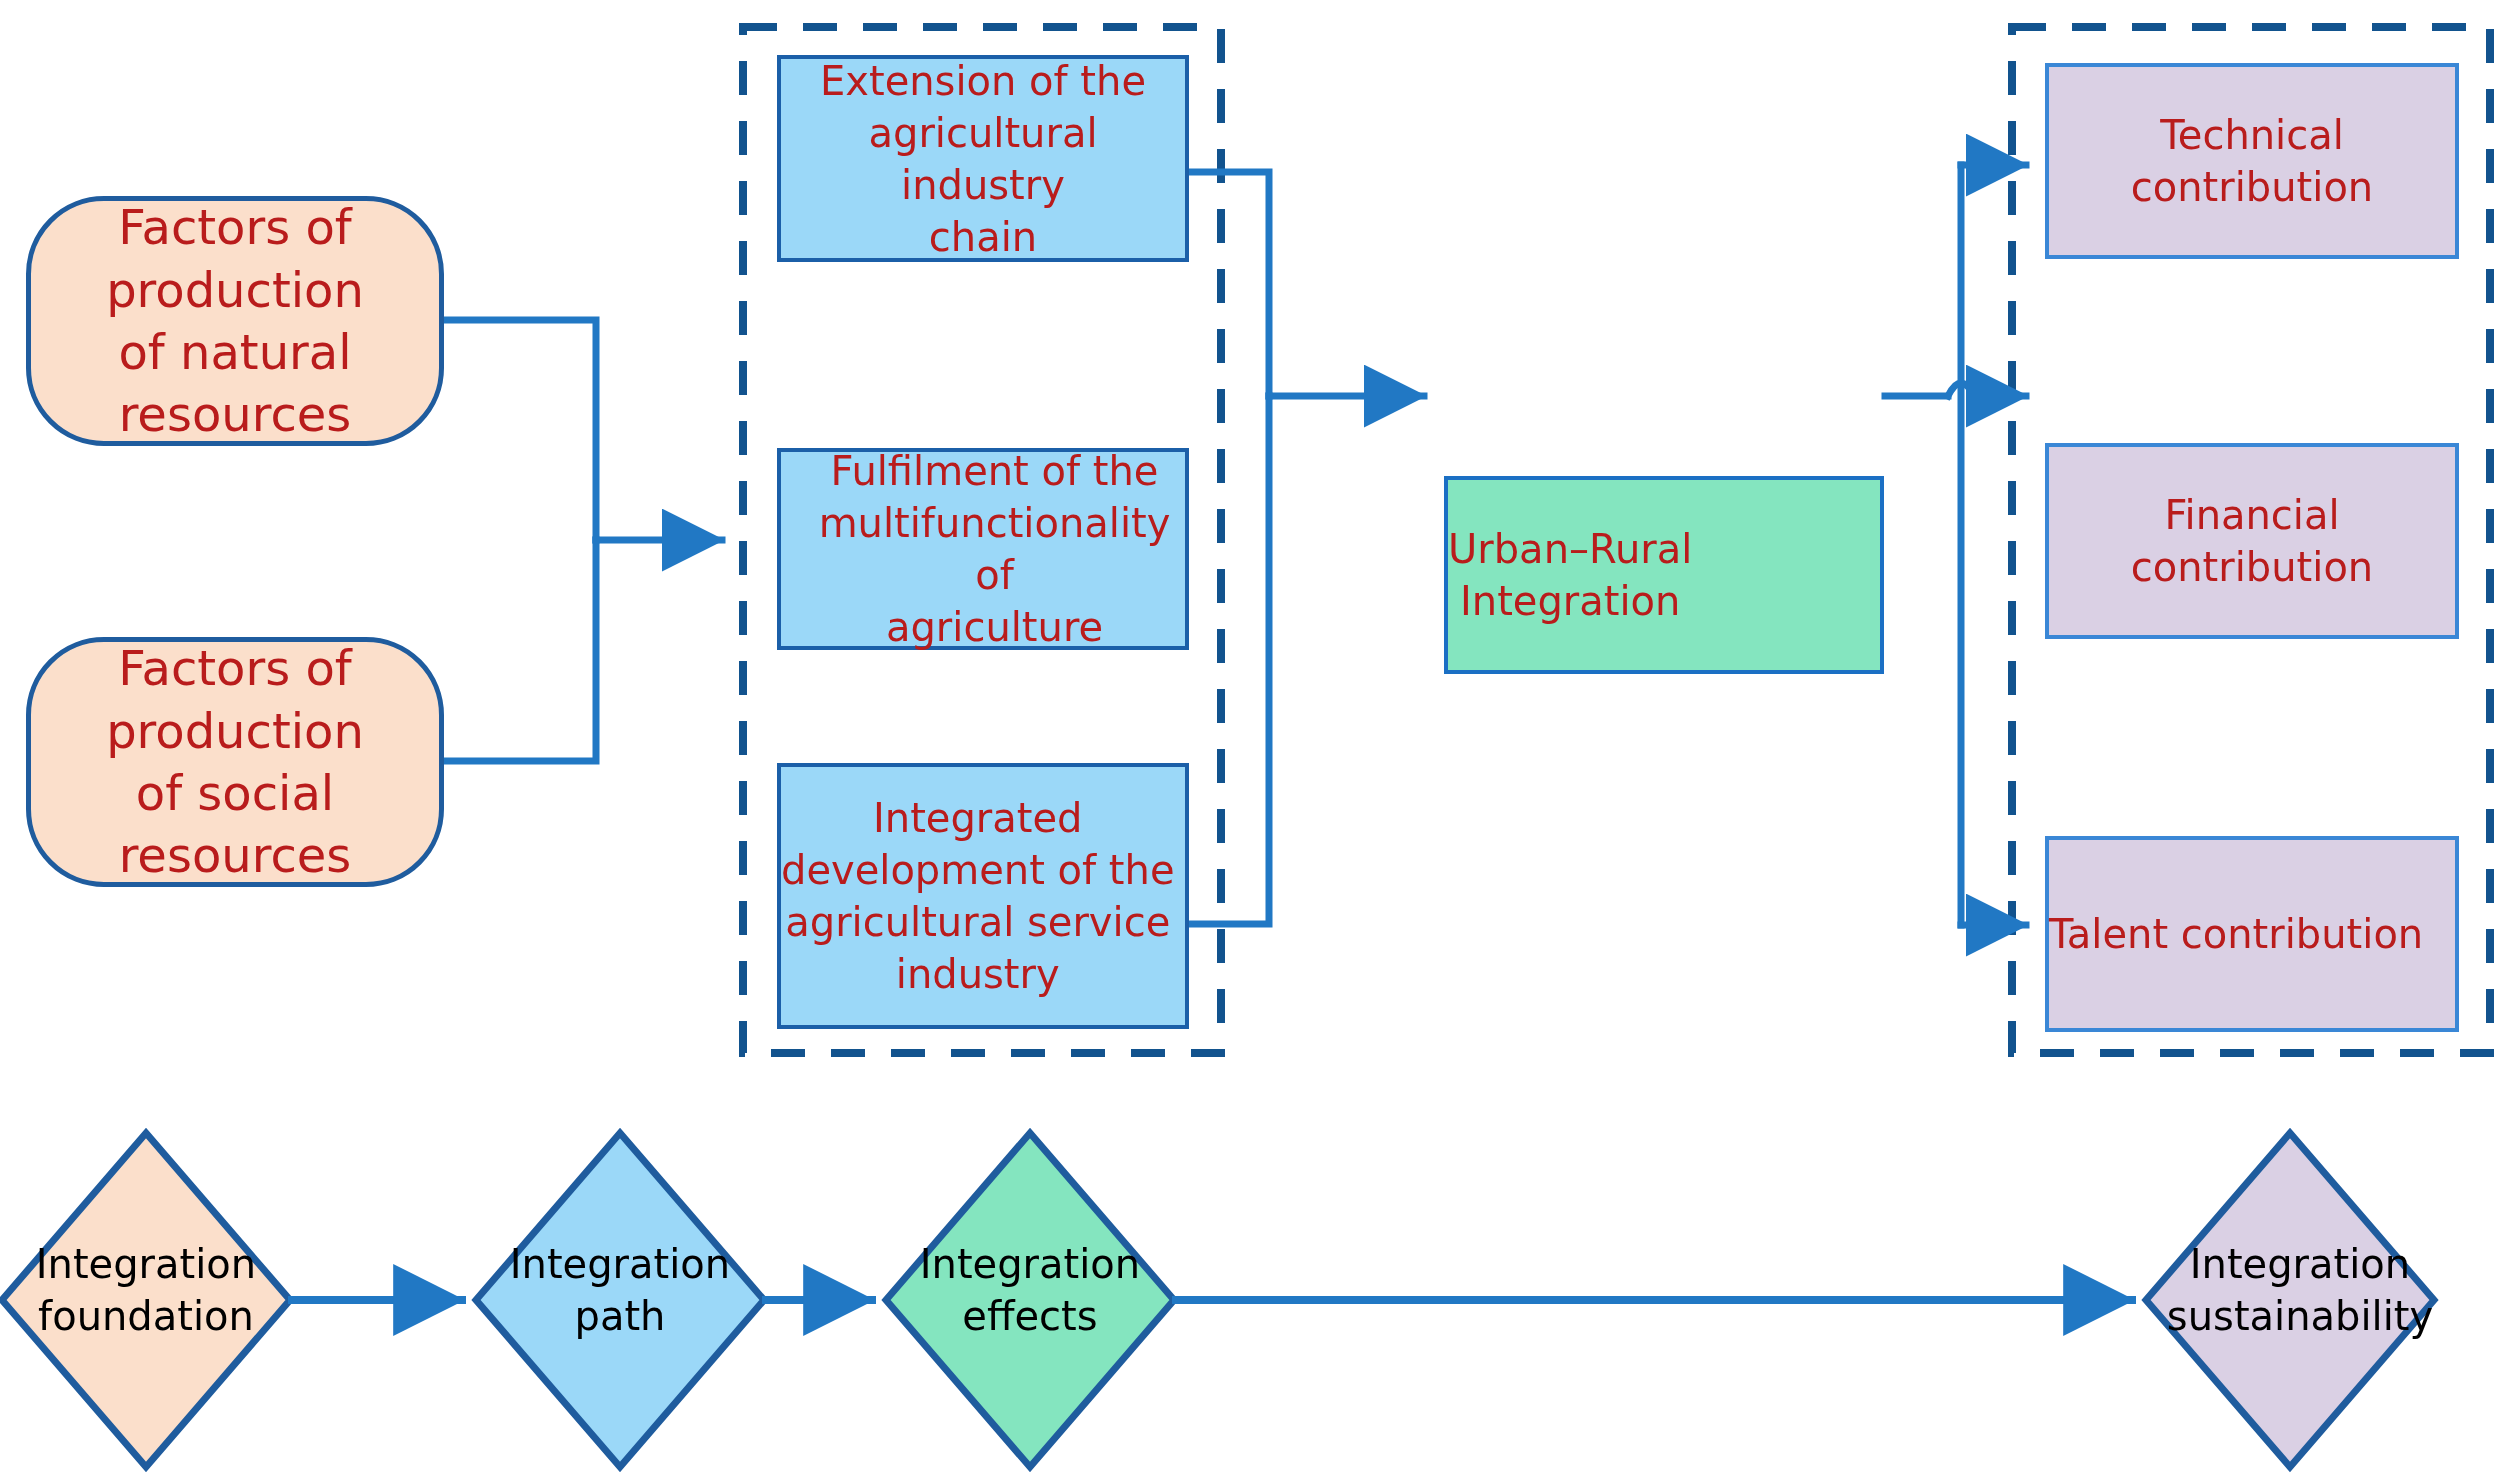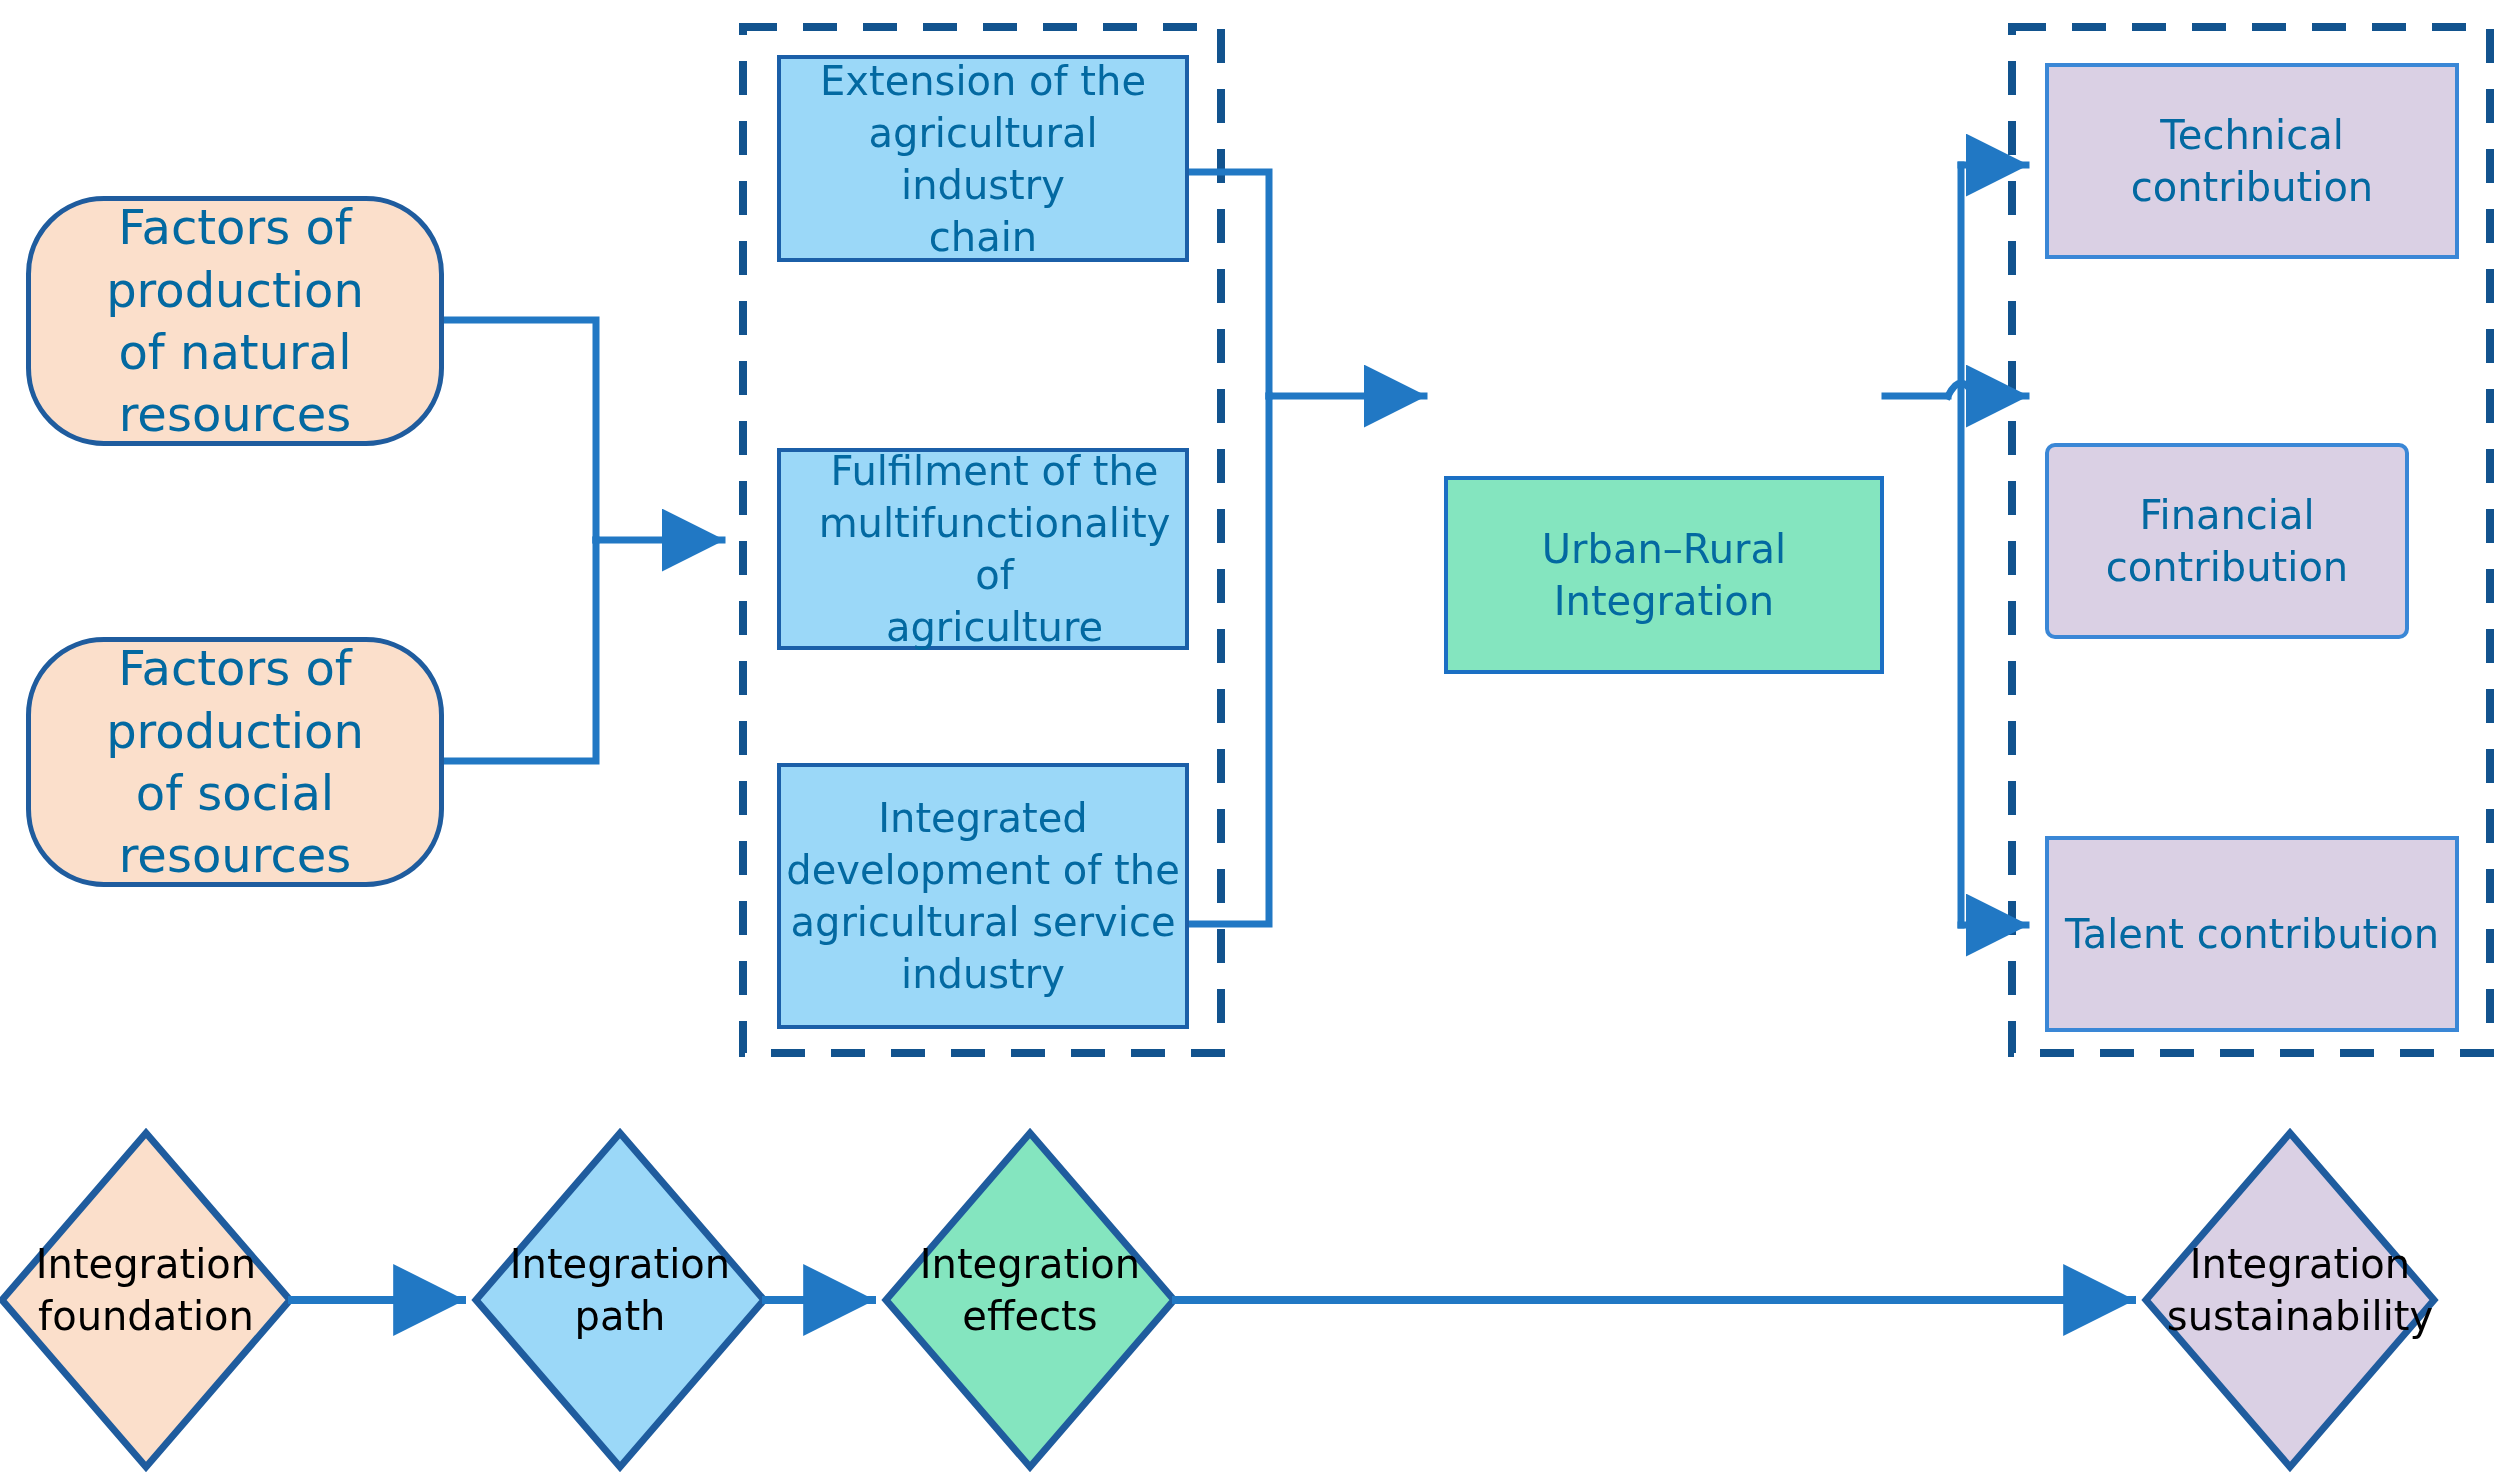--- a/index.html
+++ b/index.html
@@ -1,20 +1,20 @@
 <!DOCTYPE html>
 <html><head>
 <meta charset="utf-8">
 <style>
   html,body{margin:0;padding:0;background:#ffffff;}
   body{width:2509px;height:1482px;font-family:"DejaVu Sans","Liberation Sans",sans-serif;}
   #stage{position:relative;width:2509px;height:1482px;overflow:hidden;background:#fff;}
   svg.layer{position:absolute;left:0;top:0;width:2509px;height:1482px;}
-  .node{position:absolute;display:flex;align-items:center;justify-content:center;text-align:center;
-        color:#0369a1;line-height:1.30;box-sizing:border-box;}
+  .node{position:absolute;display:flex;align-items:center;text-align:center;
+        color:#b91c1c;line-height:1.30;box-sizing:border-box;}
   .nodetext{display:block;white-space:pre-line;}
 
   
   .stadium{background:#FBDFCB;border:5px solid #1F5C9E;border-radius:78px;font-size:48px;}
 
   
   .bluebox{background:#9BD8F8;border:4px solid #1B5FA8;font-size:40px;}
 
   
   .greenbox{background:#84E5BF;border:4px solid #1B6FC4;font-size:40px;}
@@ -113,21 +113,21 @@
 
   <div class="node greenbox" style="left:1444px;top:448px;width:440px;height:198px;margin-top:28px;">
     <span class="nodetext">Urban–Rural
 Integration</span>
   </div>
 
   <div class="node purplebox" style="left:2045px;top:63px;width:414px;height:196px;">
     <span class="nodetext">Technical contribution</span>
   </div>
 
-  <div class="node purplebox" style="left:2045px;top:443px;width:364px;height:196px;border-radius:10px;">
+  <div class="node purplebox" style="left:2045px;top:443px;width:414px;height:196px;">
     <span class="nodetext">Financial contribution</span>
   </div>
 
   <div class="node purplebox" style="left:2045px;top:828px;width:414px;height:196px;margin-top:8px;">
     <span class="nodetext">Talent contribution</span>
   </div>
 
   <div class="dlabel" style="left:26px;top:1238px;width:240px;">Integration
 foundation</div>
 

